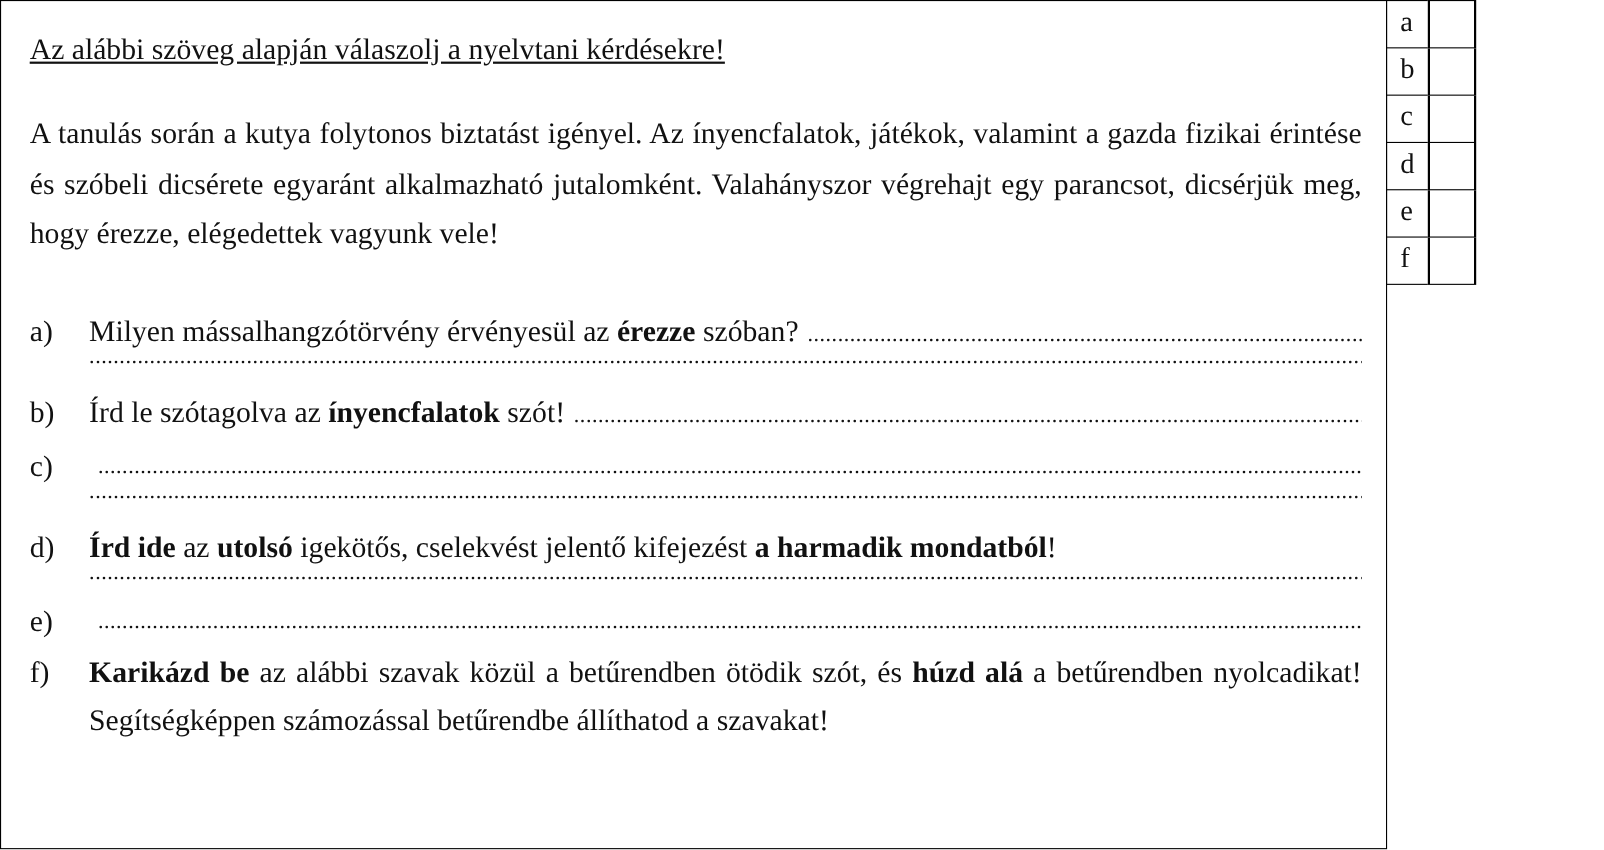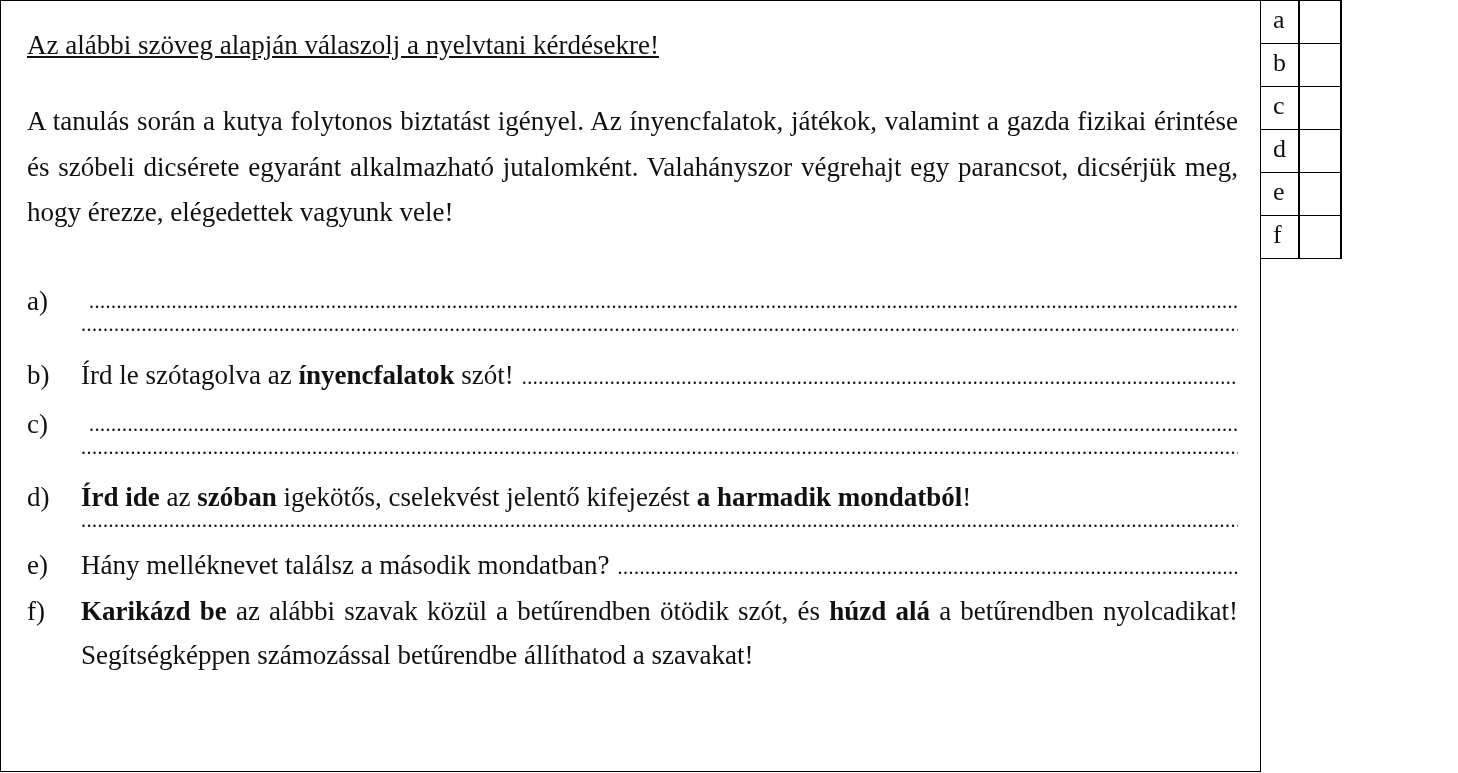--- a/index.html
+++ b/index.html
@@ -68,20 +68,21 @@
 <div class="task-box">
 
   <div class="instruction">Az alábbi szöveg alapján válaszolj a nyelvtani kérdésekre!</div>
 
   <div class="passage">A tanulás során a kutya folytonos biztatást igényel. Az ínyencfalatok, játékok, valamint a gazda fizikai érintése és szóbeli dicsérete egyaránt alkalmazható jutalomként. Valahányszor végrehajt egy parancsot, dicsérjük meg, hogy érezze, elégedettek vagyunk vele!</div>
 
   <div class="q" style="top:282px;">
     <span class="letter">a)</span>
     <div class="body">
       <div class="row">
+        <span class="text"><span>Milyen mássalhangzótörvény érvényesül az </span><b>érezze</b><span> szóban?</span></span>
         <span class="dots">............................................................................................................................................................................................................................................</span>
       </div>
       <div class="dotline">............................................................................................................................................................................................................................................</div>
     </div>
   </div>
 
   <div class="q" style="top:356px;">
     <span class="letter">b)</span>
     <div class="body">
       <div class="row">
@@ -98,31 +99,30 @@
         <span class="dots">............................................................................................................................................................................................................................................</span>
       </div>
       <div class="dotline">............................................................................................................................................................................................................................................</div>
     </div>
   </div>
 
   <div class="q" style="top:478px;">
     <span class="letter">d)</span>
     <div class="body">
       <div class="row">
-        <span class="text"><b>Írd ide</b><span> az </span><b>szóban</b><span> igekötős, cselekvést jelentő kifejezést </span><b>a harmadik mondatból</b><span>!</span></span>
+        <span class="text"><b>Írd ide</b><span> az </span><b>utolsó</b><span> igekötős, cselekvést jelentő kifejezést </span><b>a harmadik mondatból</b><span>!</span></span>
       </div>
       <div class="dotline">............................................................................................................................................................................................................................................</div>
     </div>
   </div>
 
   <div class="q" style="top:546px;">
     <span class="letter">e)</span>
     <div class="body">
       <div class="row">
-        <span class="text">Hány melléknevet találsz a második mondatban?</span>
         <span class="dots">............................................................................................................................................................................................................................................</span>
       </div>
     </div>
   </div>
 
   <div class="q q-f" style="top:588px;">
     <span class="letter" style="top:4px;">f)</span>
     <div class="body"><b>Karikázd be</b><span> az alábbi szavak közül a betűrendben ötödik szót, és </span><b>húzd alá</b><span> a betűrendben nyolcadikat! Segítségképpen számozással betűrendbe állíthatod a szavakat!</span></div>
   </div>
 

